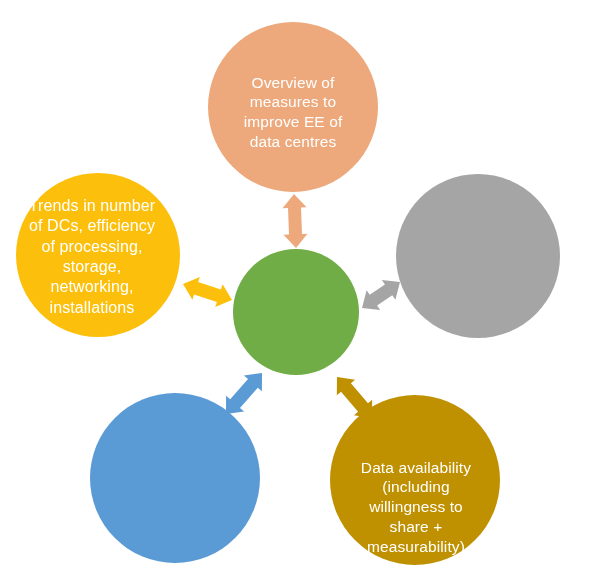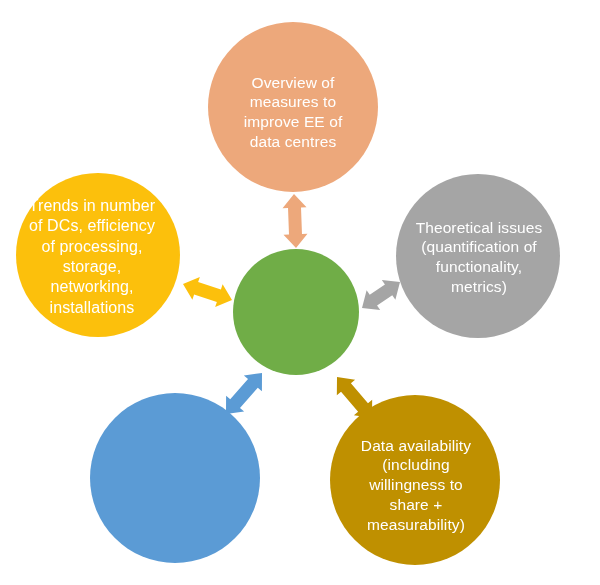--- a/index.html
+++ b/index.html
@@ -53,21 +53,21 @@
   }
   .label-center {
     left: 243px; top: 262px; width: 107px; height: 102px;
     font-size: 18.5px;
   }
   .label-bottomleft {
     left: 104px; top: 415px; width: 142px; height: 132px;
     font-size: 15.5px;
   }
   .label-bottomright {
-    left: 341px; top: 420px; width: 150px; height: 130px;
+    left: 341px; top: 442px; width: 150px; height: 130px;
     font-size: 15.5px;
   }
 </style>
 </head>
 <body>
 
 <div id="diagram-root">
 
   <svg id="diagram-svg" viewBox="0 0 600 585">
     <g>
@@ -95,24 +95,20 @@
       <circle id="circle-bottomright" cx="415" cy="480" r="85" fill="#BF9000"></circle>
       <circle id="circle-center" cx="296" cy="312" r="63" fill="#70AD47"></circle>
     </g>
   </svg>
 
   <div class="node-label label-top">Overview of
 measures to
 improve EE of
 data centres</div>
 
-  <div class="node-label label-right">Theoretical issues
-(quantification of
-functionality,
-metrics)</div>
 
   <div class="node-label label-left">Trends in number
 of DCs, efficiency
 of processing,
 storage,
 networking,
 installations</div>
 
 
   <div class="node-label label-bottomright">Data availability

